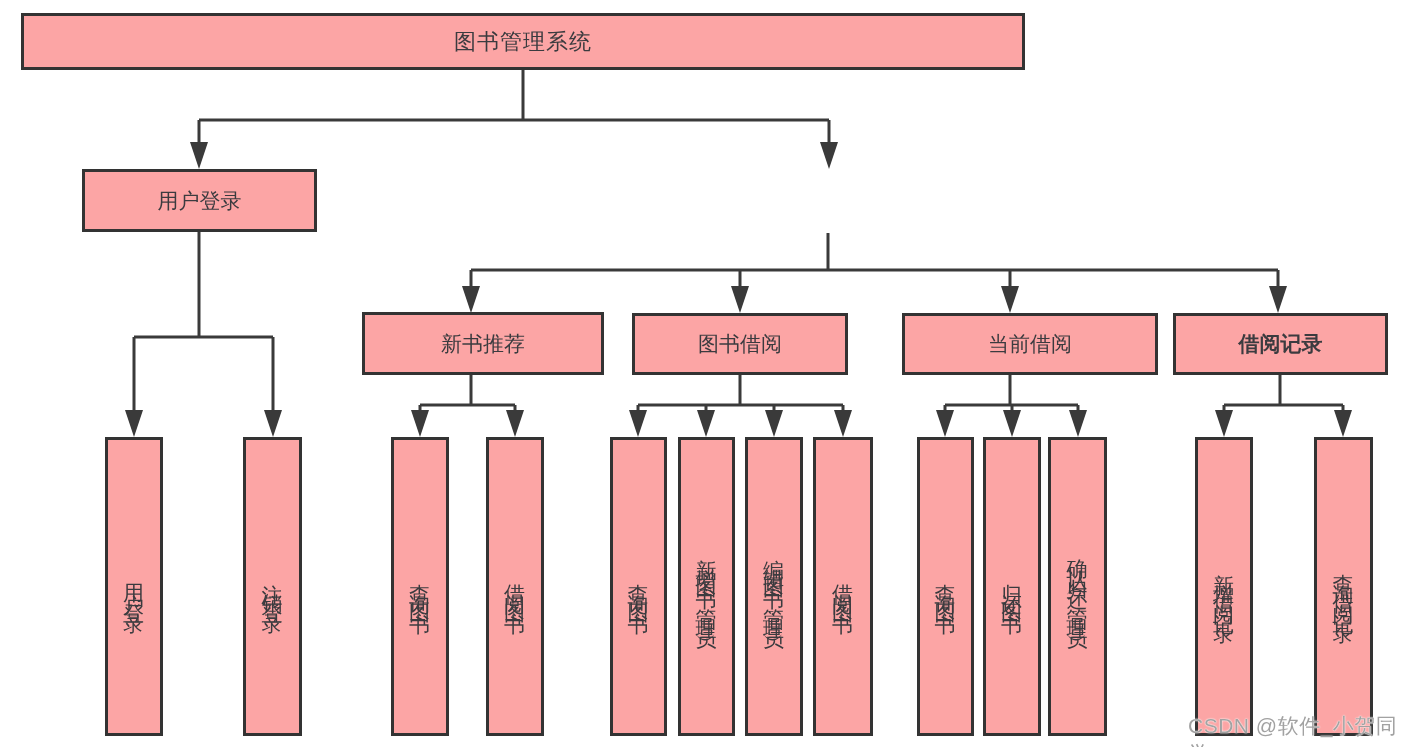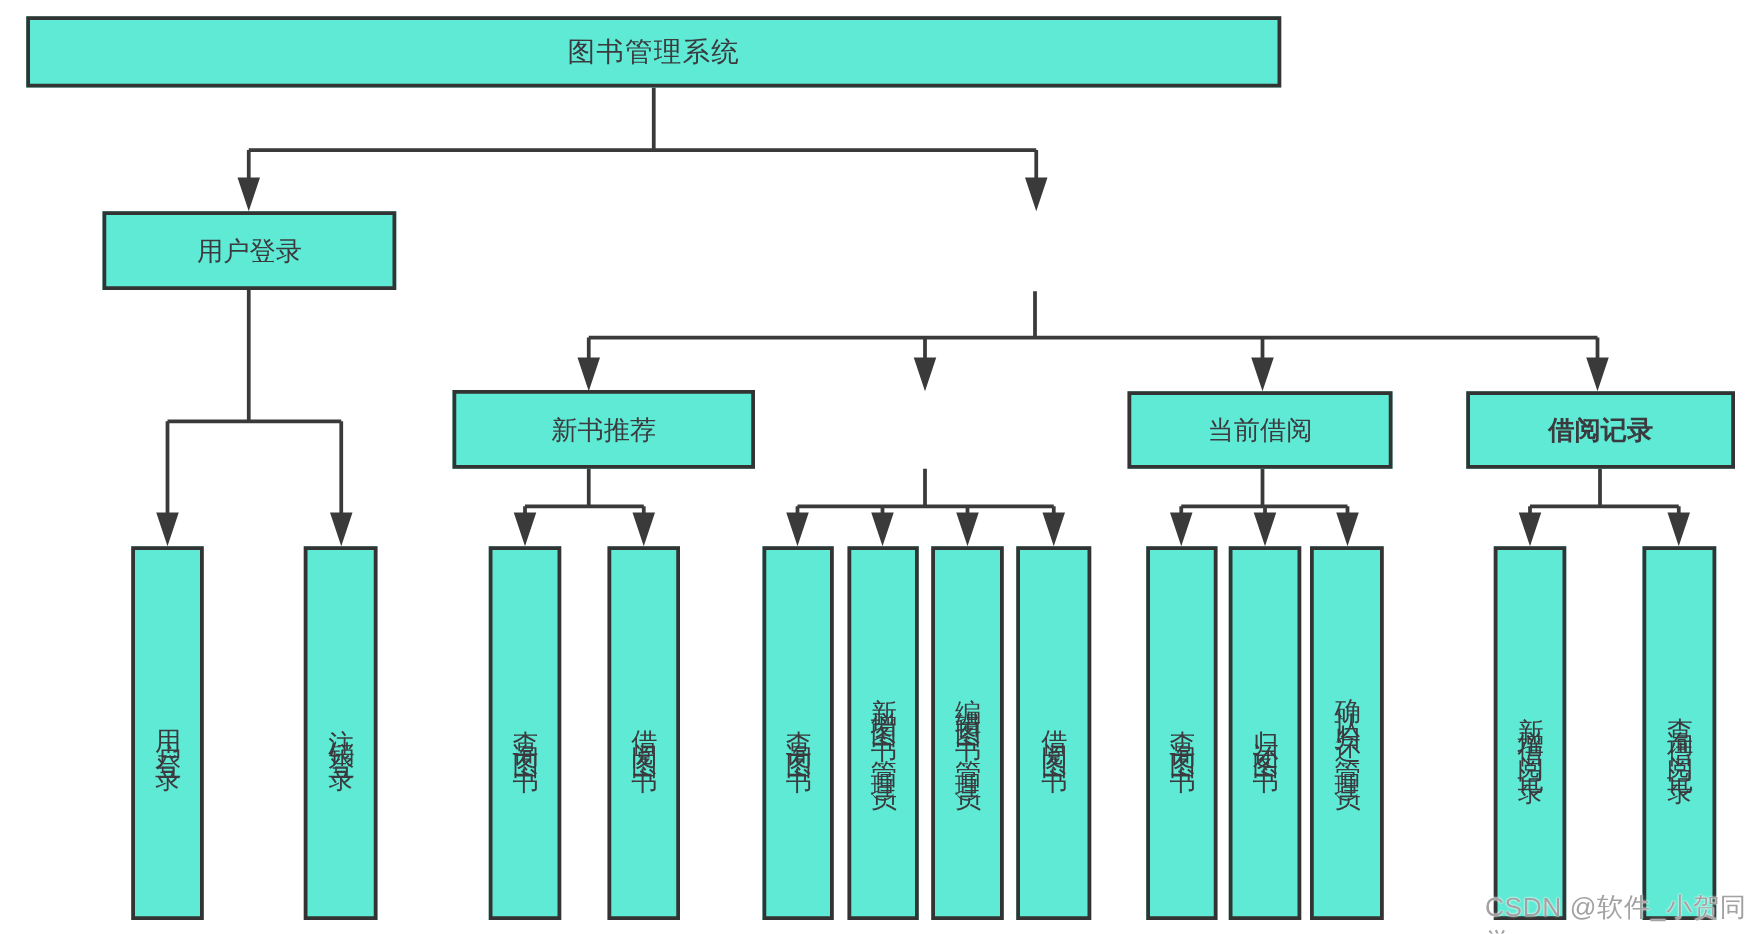--- a/index.html
+++ b/index.html
@@ -4,37 +4,37 @@
 <style>
   * { margin:0; padding:0; box-sizing:border-box; }
   html,body { background:#ffffff; }
   body { font-family:"Liberation Sans","DejaVu Sans",sans-serif; }
   .canvas {
     position:relative; width:1405px; height:747px;
     background:#ffffff; overflow:hidden; color:#3b3b3f;
   }
   svg.connectors { position:absolute; left:0; top:0; width:1405px; height:747px; }
   .node {
-    position:absolute; border:3px solid #333333; background:#5eead4;
+    position:absolute; border:3px solid #333333; background:#fca5a5;
     display:flex; align-items:center; justify-content:center;
     font-size:21px; color:#3b3b3f; text-align:left;
     white-space:nowrap; z-index:2;
   }
   .root-label { font-size:22px; letter-spacing:1px; }
   .leaf {
     writing-mode:vertical-rl; text-orientation:mixed;
     letter-spacing:10px; line-height:1.1; white-space:normal;
   }
   
   .b-root  { left:21px;  top:13px;  width:1004px; height:57px; }
   .b-login { left:82px;  top:169px; width:235px;  height:63px; }
   .b-mgmt  { left:712px; top:169px; width:233px;  height:64px; }
   .b-m0 { left:362px;  top:312px; width:242px; height:63px; }
   .b-m1 { left:632px;  top:313px; width:216px; height:62px; }
-  .b-m2 { left:902px;  top:313px; width:212px; height:62px; }
+  .b-m2 { left:902px;  top:313px; width:256px; height:62px; }
   .b-m3 { left:1173px; top:313px; width:215px; height:62px;font-weight:bold; }
   .leaf { top:437px; height:299px; }
   .l0  { left:105px;  width:58px; }
   .l1  { left:243px;  width:59px; }
   .l2  { left:391px;  width:58px; }
   .l3  { left:486px;  width:58px; }
   .l4  { left:610px;  width:57px; }
   .l5  { left:678px;  width:57px; }
   .l6  { left:745px;  width:58px; }
   .l7  { left:813px;  width:60px; }
@@ -72,20 +72,21 @@
              M936 410 L954 410 L945 437 Z M1003 410 L1021 410 L1012 437 Z
              M1069 410 L1087 410 L1078 437 Z
              M1215 410 L1233 410 L1224 437 Z M1334 410 L1352 410 L1343 437 Z"></path>
   </svg>
 
   <div class="node b-root root-label">图书管理系统</div>
 
   <div class="node b-login">用户登录</div>
 
   <div class="node b-m0">新书推荐</div>
+  <div class="node b-m1">图书借阅</div>
   <div class="node b-m2">当前借阅</div>
   <div class="node b-m3">借阅记录</div>
 
   <div class="node leaf l0">用户登录</div>
   <div class="node leaf l1">注销登录</div>
 
   <div class="node leaf l2">查询图书</div>
   <div class="node leaf l3">借阅图书</div>
 
   <div class="node leaf l4">查询图书</div>

